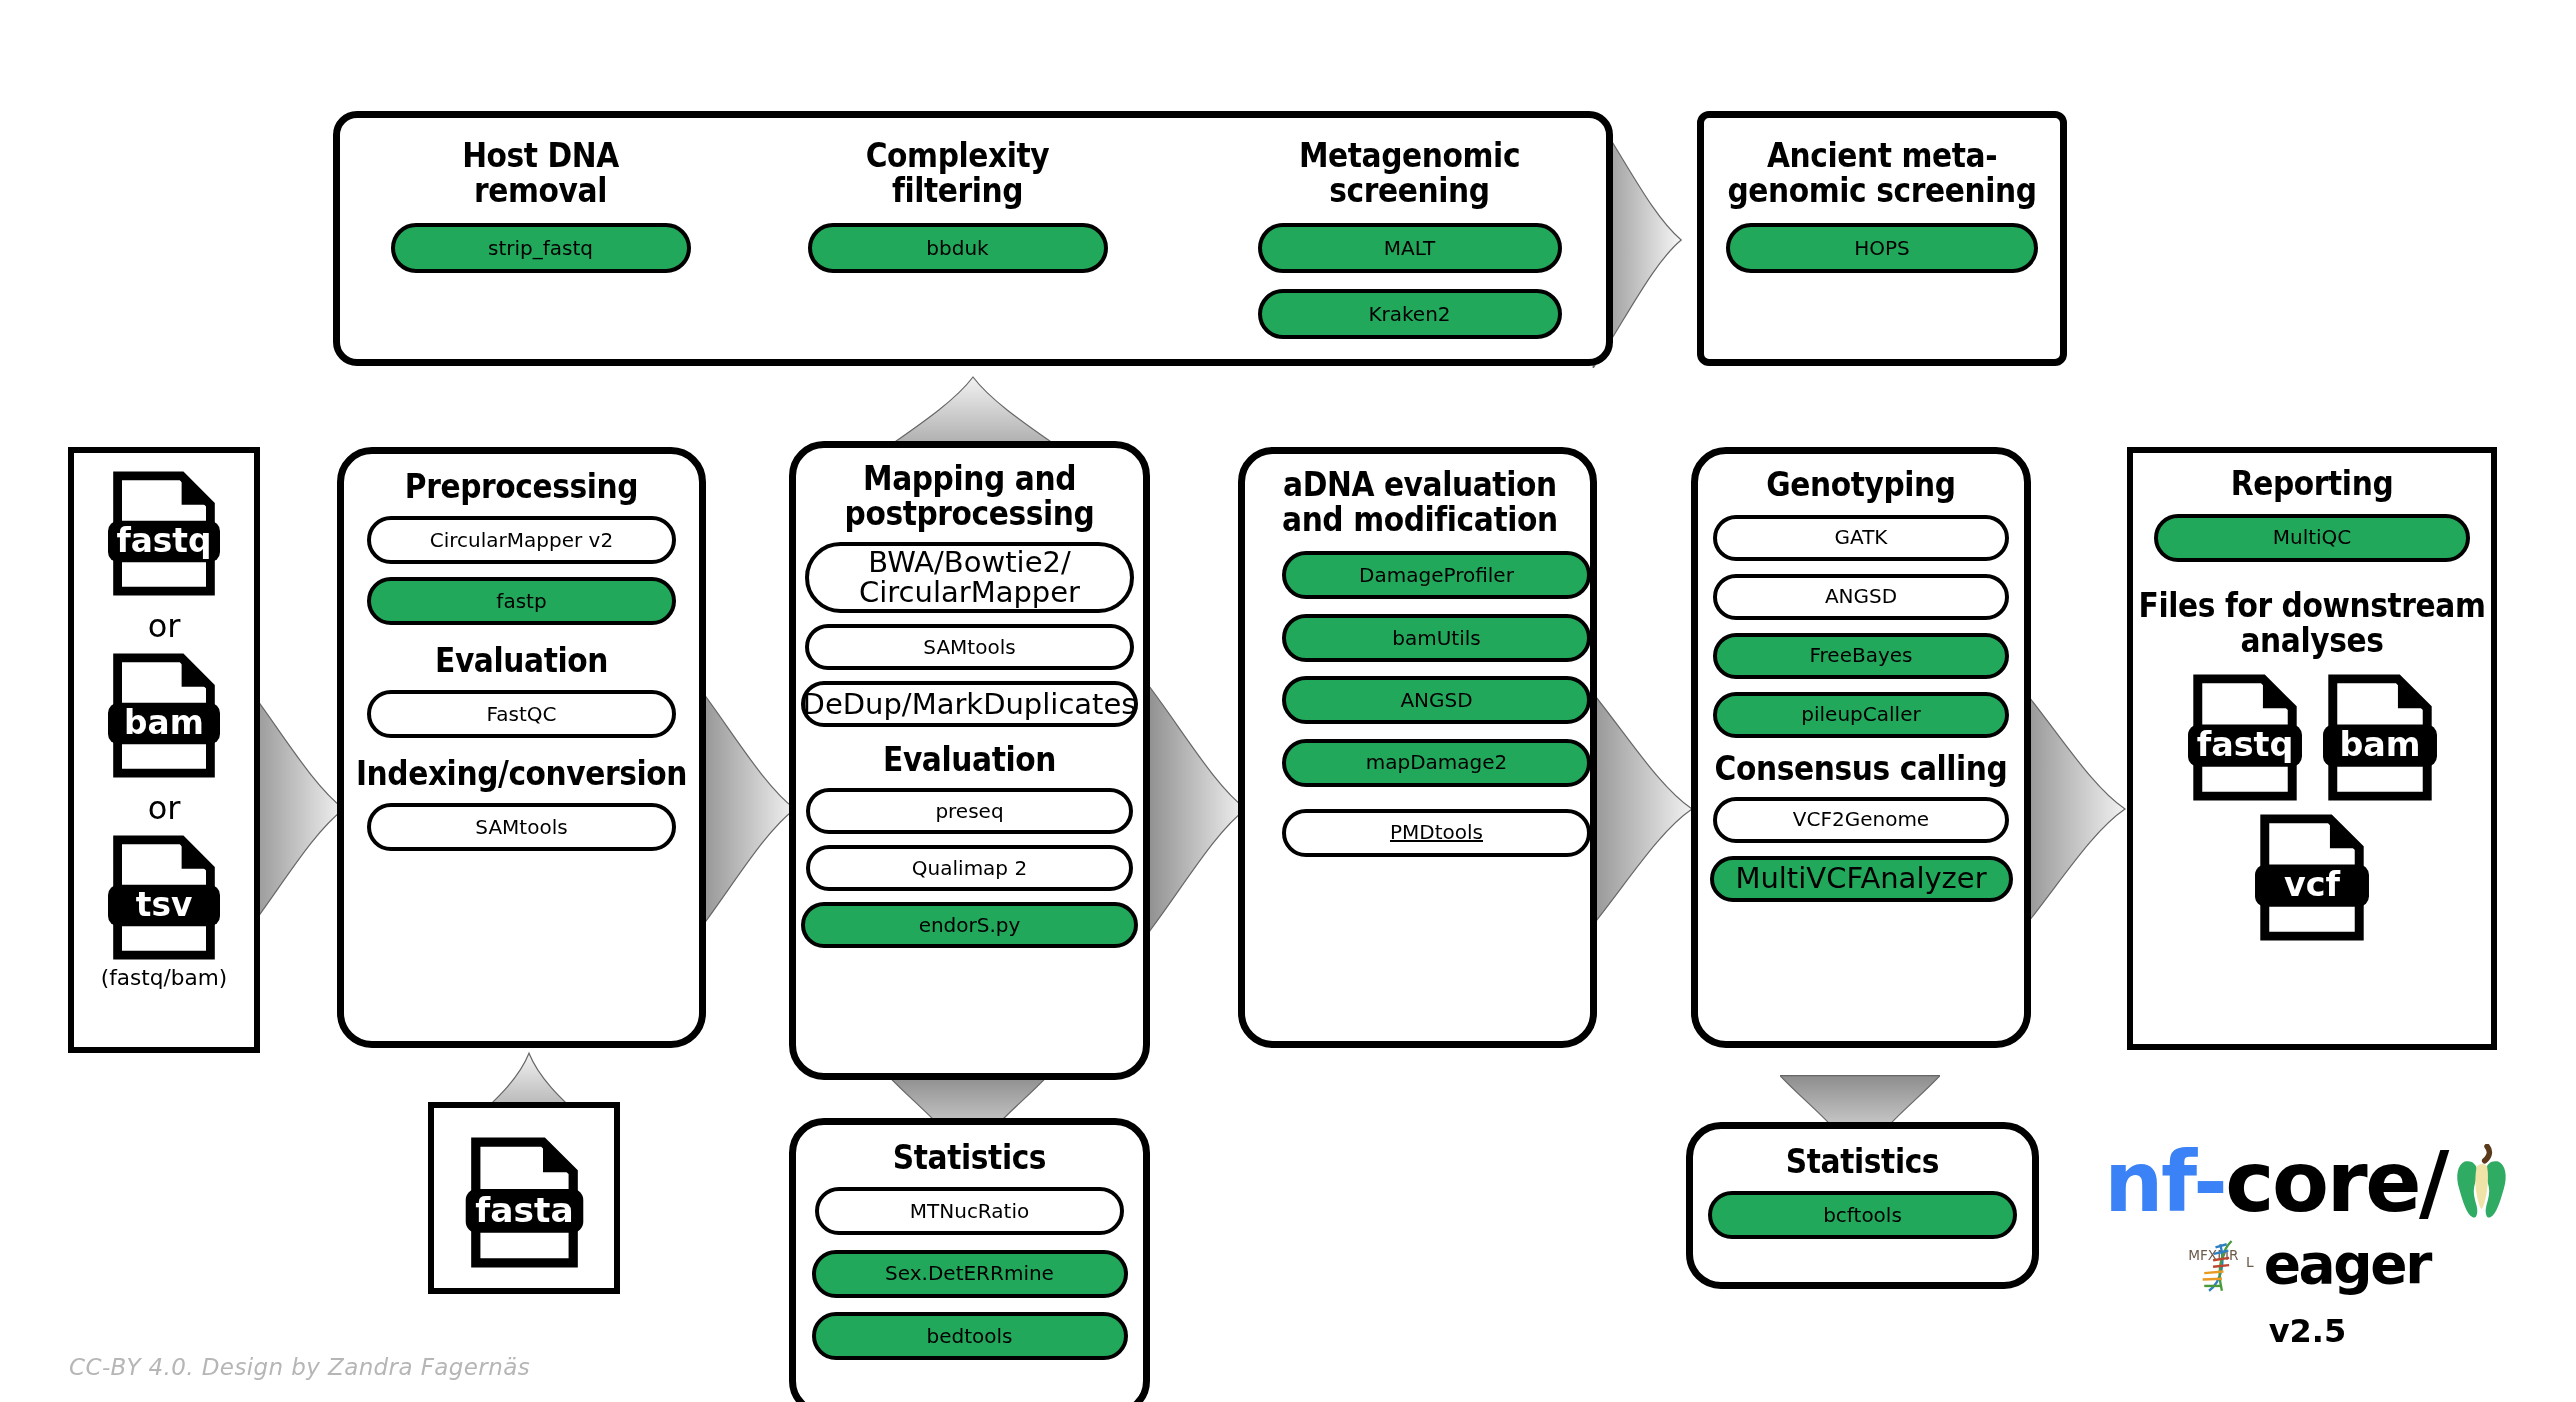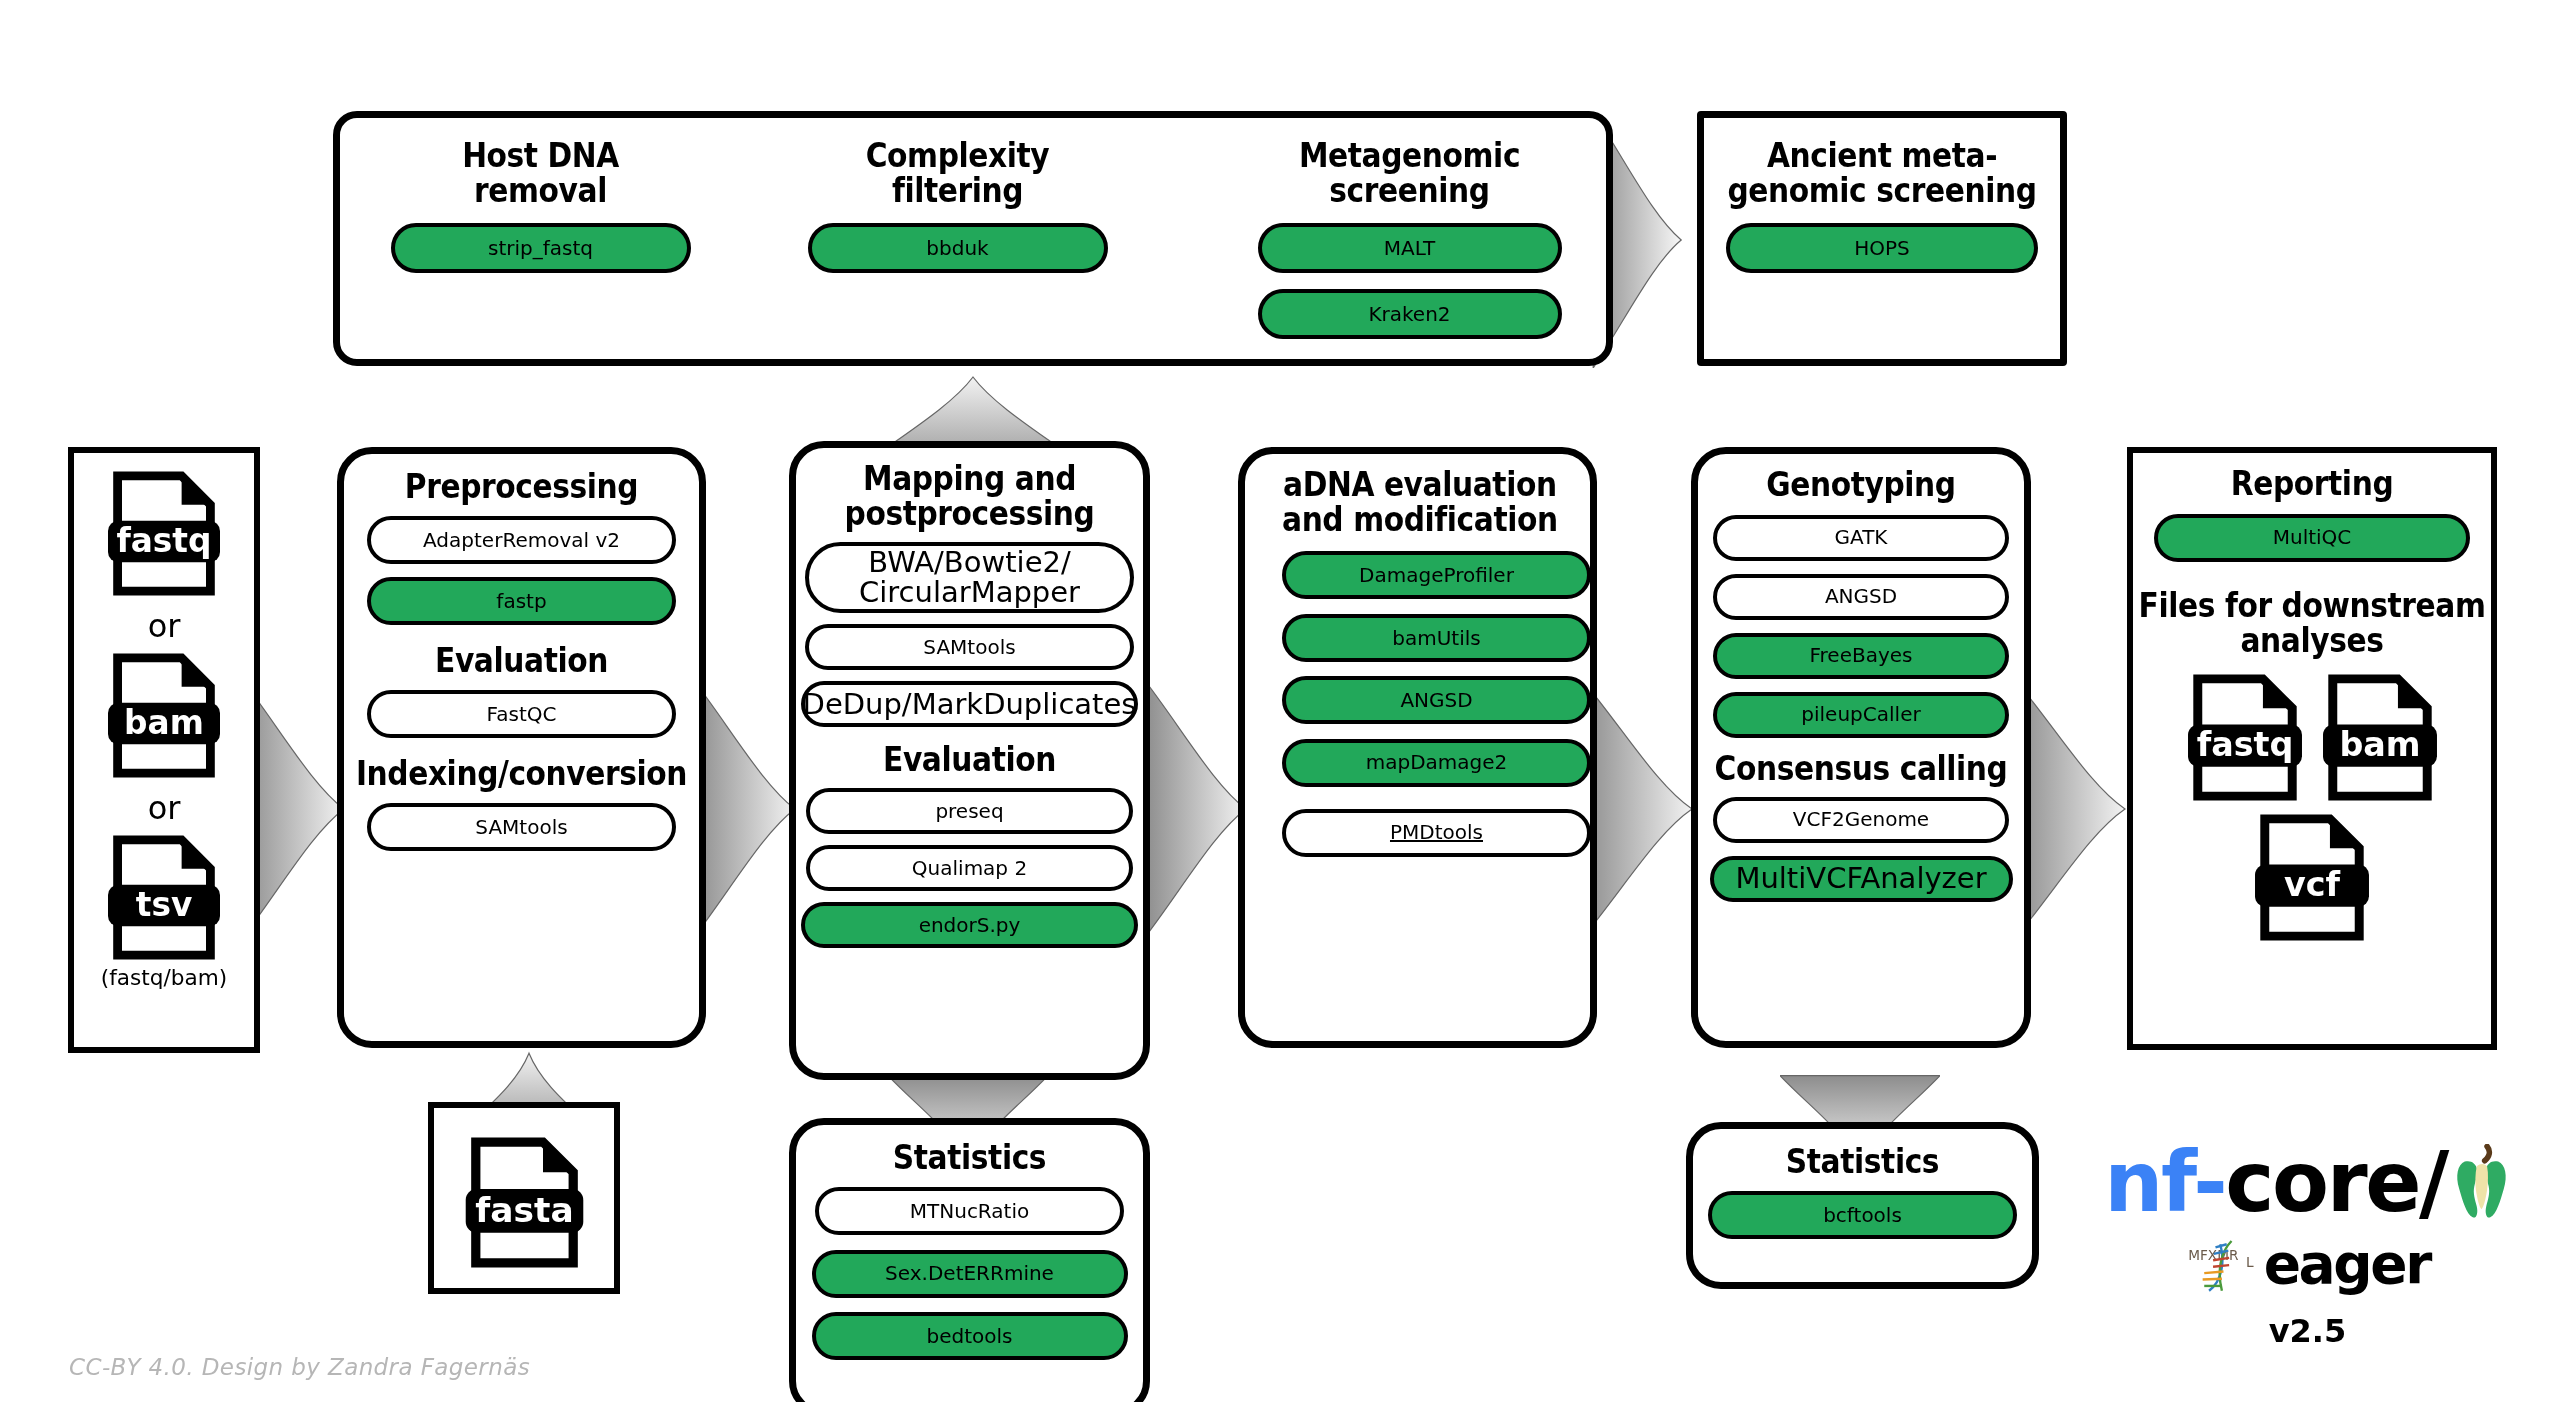--- a/index.html
+++ b/index.html
@@ -213,21 +213,21 @@
         <div>Metagenomic</div>
         <div>screening</div>
       </div>
       <div style="margin-top:14.4px;display:flex;flex-direction:column;align-items:center;gap:16px;">
         <div class="pill green" style="width:304px;height:50px;">MALT</div>
         <div class="pill green" style="width:304px;height:50px;">Kraken2</div>
       </div>
     </div>
   </div>
 
-  <div class="box rounded" style="left:1697px;top:95px;width:370px;height:255px;border-radius:4px;text-decoration:underline;">
+  <div class="box rounded" style="left:1697px;top:95px;width:370px;height:255px;border-radius:12px;text-decoration:underline;">
     <div style="position:absolute;left:0;right:0;top:21px;">
       <div class="sect-title t-main">
         <div>Ancient meta-</div>
         <div>genomic screening</div>
       </div>
       <div style="margin-top:14.4px;display:flex;flex-direction:column;align-items:center;">
         <div class="pill green" style="width:312px;height:50px;">HOPS</div>
       </div>
     </div>
   </div>
@@ -263,21 +263,21 @@
           <text x="70" y="101" text-anchor="middle" fill="#fff" font-size="41" font-weight="bold" font-family="DejaVu Sans, Liberation Sans, sans-serif">tsv</text>
         </svg>
       </div>
       <div class="tsv-note" style="margin-top:4.8px;">(fastq/bam)</div>
     </div>
   </div>
 
   <div class="box rounded" style="left:337px;top:431px;width:369px;height:601px;">
     <div style="position:absolute;left:0;right:0;top:16px;display:flex;flex-direction:column;align-items:center;">
       <div class="sect-title t-main">Preprocessing</div>
-      <div class="pill" style="width:309px;height:48px;margin-top:11.2px;">AdapterRemoval v2</div>
+      <div class="pill" style="width:309px;height:48px;margin-top:11.2px;">CircularMapper v2</div>
       <div class="pill green" style="width:309px;height:48px;margin-top:13px;">fastp</div>
       <div class="sect-title t-sub" style="margin-top:19px;">Evaluation</div>
       <div class="pill" style="width:309px;height:48px;margin-top:11.2px;">FastQC</div>
       <div class="sect-title t-sub" style="margin-top:19px;">Indexing/conversion</div>
       <div class="pill" style="width:309px;height:48px;margin-top:11.2px;">SAMtools</div>
     </div>
   </div>
 
   <div class="box rounded" style="left:789px;top:425px;width:361px;height:639px;">
     <div style="position:absolute;left:0;right:0;top:14.4px;display:flex;flex-direction:column;align-items:center;">

